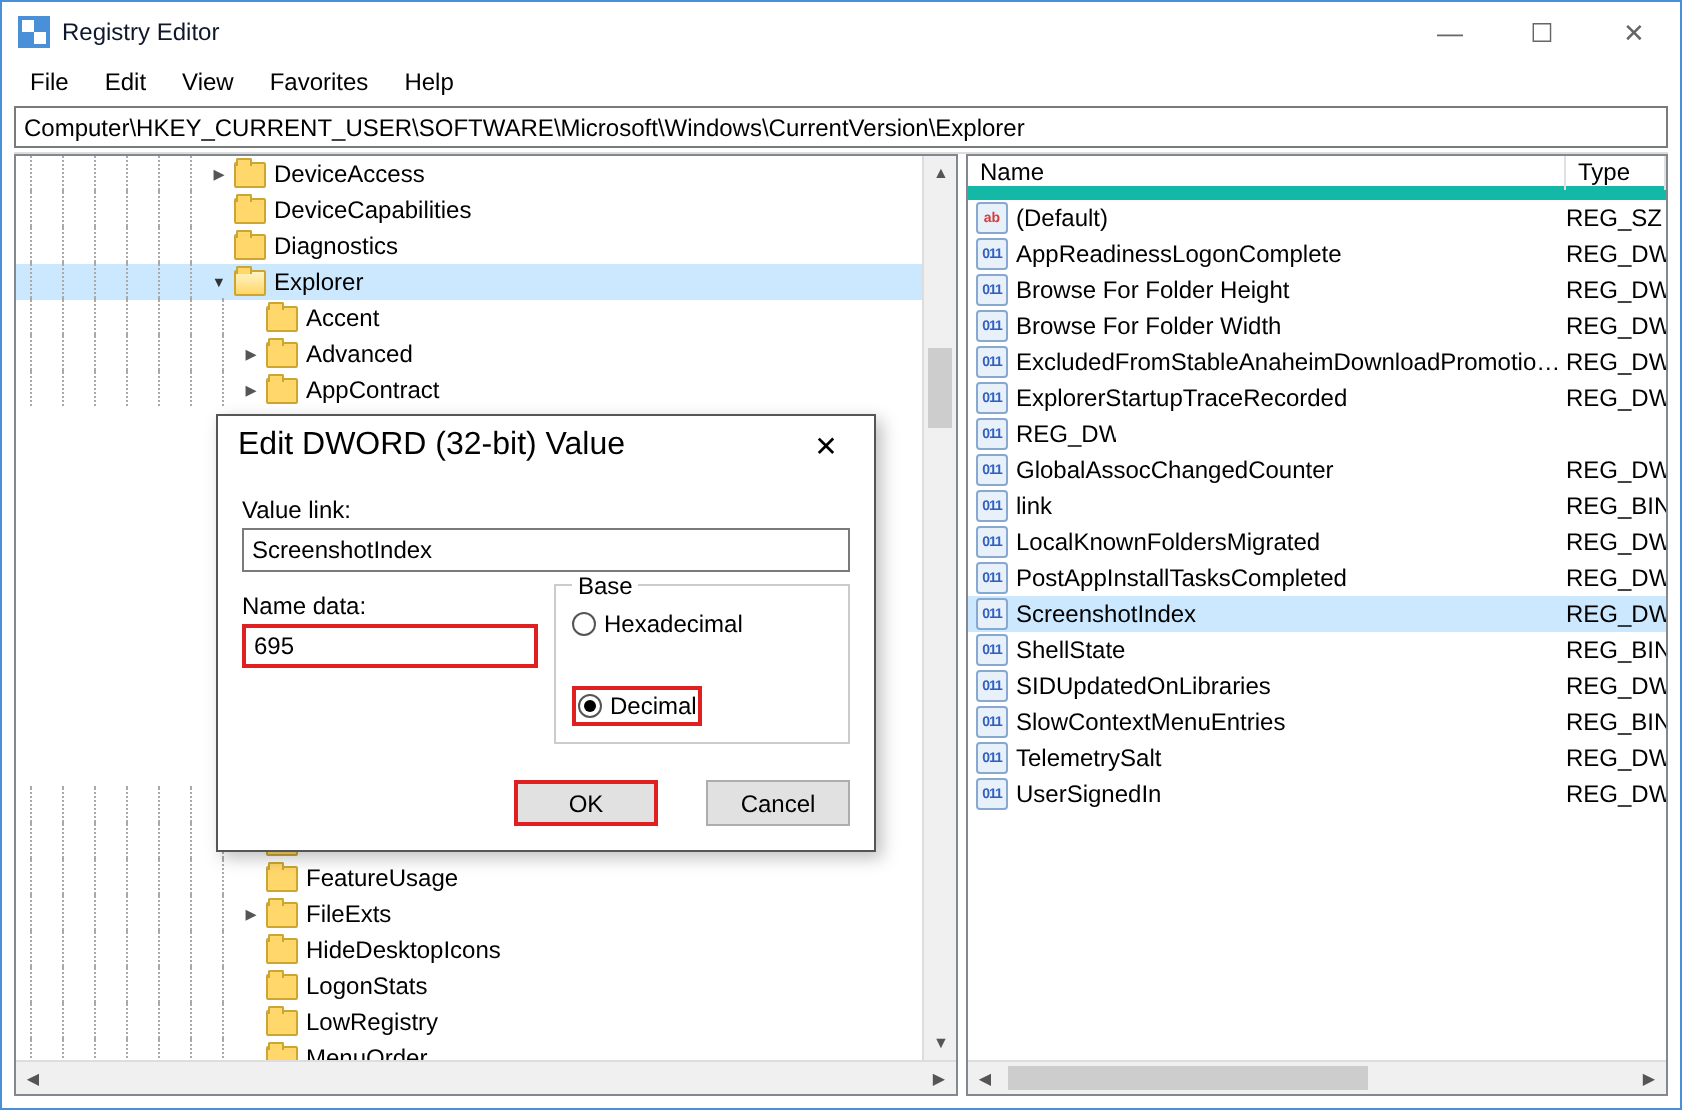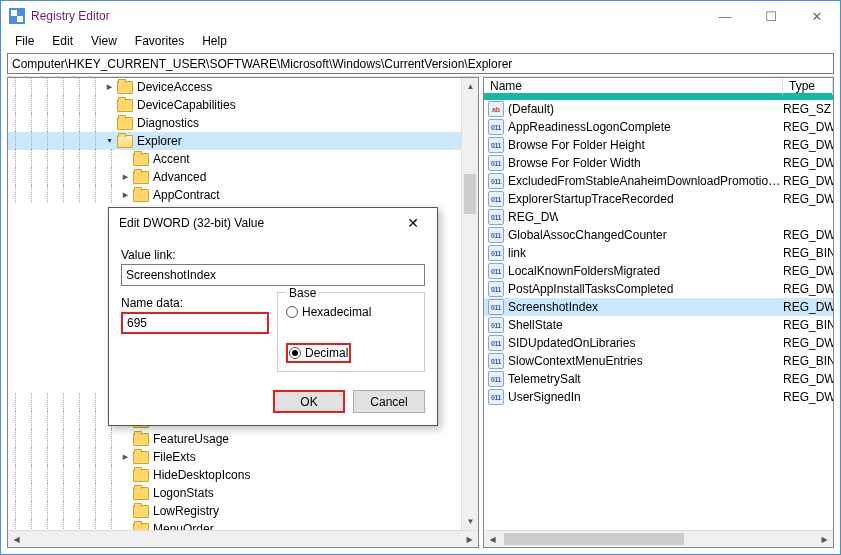--- a/index.html
+++ b/index.html
@@ -2,21 +2,21 @@
 <html><head>
 <meta charset="utf-8">
 <style>
 * { box-sizing: border-box; font-family: "Segoe UI", Tahoma, sans-serif; }
 body { margin: 0; padding: 0; width: 841px; height: 555px; overflow: hidden; }
 .window { width: 841px; height: 555px; border: 1px solid #4a90d9; background: #fff; position: relative; display: flex; flex-direction: column; }
 .titlebar { height: 30px; background: #fff; display: flex; align-items: center; padding-left: 8px; }
 .titlebar .app-icon { width: 16px; height: 16px; background: #4a90d9; margin-right: 6px; position: relative; }
 .titlebar .app-icon::before { content: ""; position: absolute; width: 6px; height: 6px; background: #fff; top: 2px; left: 2px; }
 .titlebar .app-icon::after { content: ""; position: absolute; width: 6px; height: 6px; background: #fff; bottom: 2px; right: 2px; }
-.titlebar .title { font-size: 12px; color: #701a75; }
+.titlebar .title { font-size: 12px; color: #0f172a; }
 .titlebar .controls { margin-left: auto; display: flex; }
 .titlebar .controls .btn { width: 46px; height: 30px; display: flex; align-items: center; justify-content: center; font-size: 13px; color: #666; }
 .menubar { height: 20px; display: flex; align-items: center; padding-left: 6px; font-size: 12px; gap: 2px; }
 .menubar span { padding: 2px 8px; }
 .addressbar { margin: 2px 6px; border: 1px solid #7a7a7a; height: 21px; font-size: 12px; padding: 2px 4px; display: flex; align-items: center; }
 .main { flex: 1; display: flex; border-top: 1px solid #ddd; margin: 0 6px 6px 6px; overflow: hidden; }
 .treepanel, .listpanel { border: 1px solid #828790; overflow: hidden; position: relative; }
 .treepanel { width: 472px; margin-right: 4px; }
 .listpanel { flex: 1; }
 .treepanel .inner { position: absolute; inset: 0 17px 17px 0; overflow: hidden; }
@@ -52,34 +52,34 @@
 .scrollbar.h { left: 0; right: 0; bottom: 0; height: 17px; border-top: 1px solid #ddd; }
 .scrollbar .thumb { background: #cdcdcd; position: absolute; }
 .treepanel .scrollbar.v .thumb { left: 2px; right: 2px; top: 96px; height: 40px; }
 .scrollbar .arrow { position: absolute; width: 17px; height: 17px; display: flex; align-items: center; justify-content: center; font-size: 8px; color: #555; }
 .scrollbar.v .arrow.up { top: 0; } .scrollbar.v .arrow.down { bottom: 0; }
 .scrollbar.h .arrow.left { left: 0; } .scrollbar.h .arrow.right { right: 0; }
 .listpanel .scrollbar.h .thumb { top: 2px; bottom: 2px; left: 20px; width: 180px; }
 
 .dialog { position: absolute; left: 107px; top: 206px; width: 330px; background: #fff; border: 1px solid #555; box-shadow: 3px 3px 8px rgba(0,0,0,0.25); font-size: 12px; }
 .dialog .dlg-title { height: 30px; display: flex; align-items: center; padding: 0 10px; }
-.dialog .dlg-title .txt { flex: 1; font-size: 12px; }
+.dialog .dlg-title .txt { flex: 1; font-size: 16px; }
 .dialog .dlg-title .close { width: 28px; text-align: center; font-size: 14px; }
 .dialog .body { padding: 6px 12px 12px 12px; }
 .dialog .label { margin: 4px 0 2px 0; }
 .dialog .input { width: 100%; border: 1px solid #7a7a7a; height: 22px; padding: 2px 4px; font-size: 12px; font-family: inherit; }
 .dialog .input.ro { background: #fff; }
 .dialog .middle { display: flex; margin-top: 6px; }
 .dialog .left { width: 148px; }
 .dialog .fieldset { border: 1px solid #ccc; padding: 4px 8px 8px 8px; margin-left: 8px; flex: 1; }
 .dialog .fieldset .legend { font-size: 12px; position: relative; top: -11px; background: #fff; padding: 0 3px; display: inline-block; }
 .dialog .radio-row { display: flex; align-items: center; margin: 2px 0; font-size: 12px; }
 .dialog .radio { width: 12px; height: 12px; border: 1px solid #555; border-radius: 50%; margin-right: 4px; display: inline-flex; align-items: center; justify-content: center; }
 .dialog .radio.checked::after { content: ""; width: 6px; height: 6px; background: #000; border-radius: 50%; }
-.dialog .buttons { display: flex; justify-content: flex-end; gap: 8px; margin-top: 18px; }
+.dialog .buttons { display: flex; justify-content: flex-end; gap: 24px; margin-top: 18px; }
 .dialog .btn { width: 72px; height: 23px; background: #e1e1e1; border: 1px solid #adadad; font-size: 12px; display: flex; align-items: center; justify-content: center; }
 .highlight-red { border: 2px solid #e02020 !important; }
 .hl-wrap { border: 2px solid #e02020; padding: 1px; display: inline-block; margin-top: 22px; }
 </style>
 </head>
 <body>
 
 <div class="window">
 
   <div class="titlebar">

